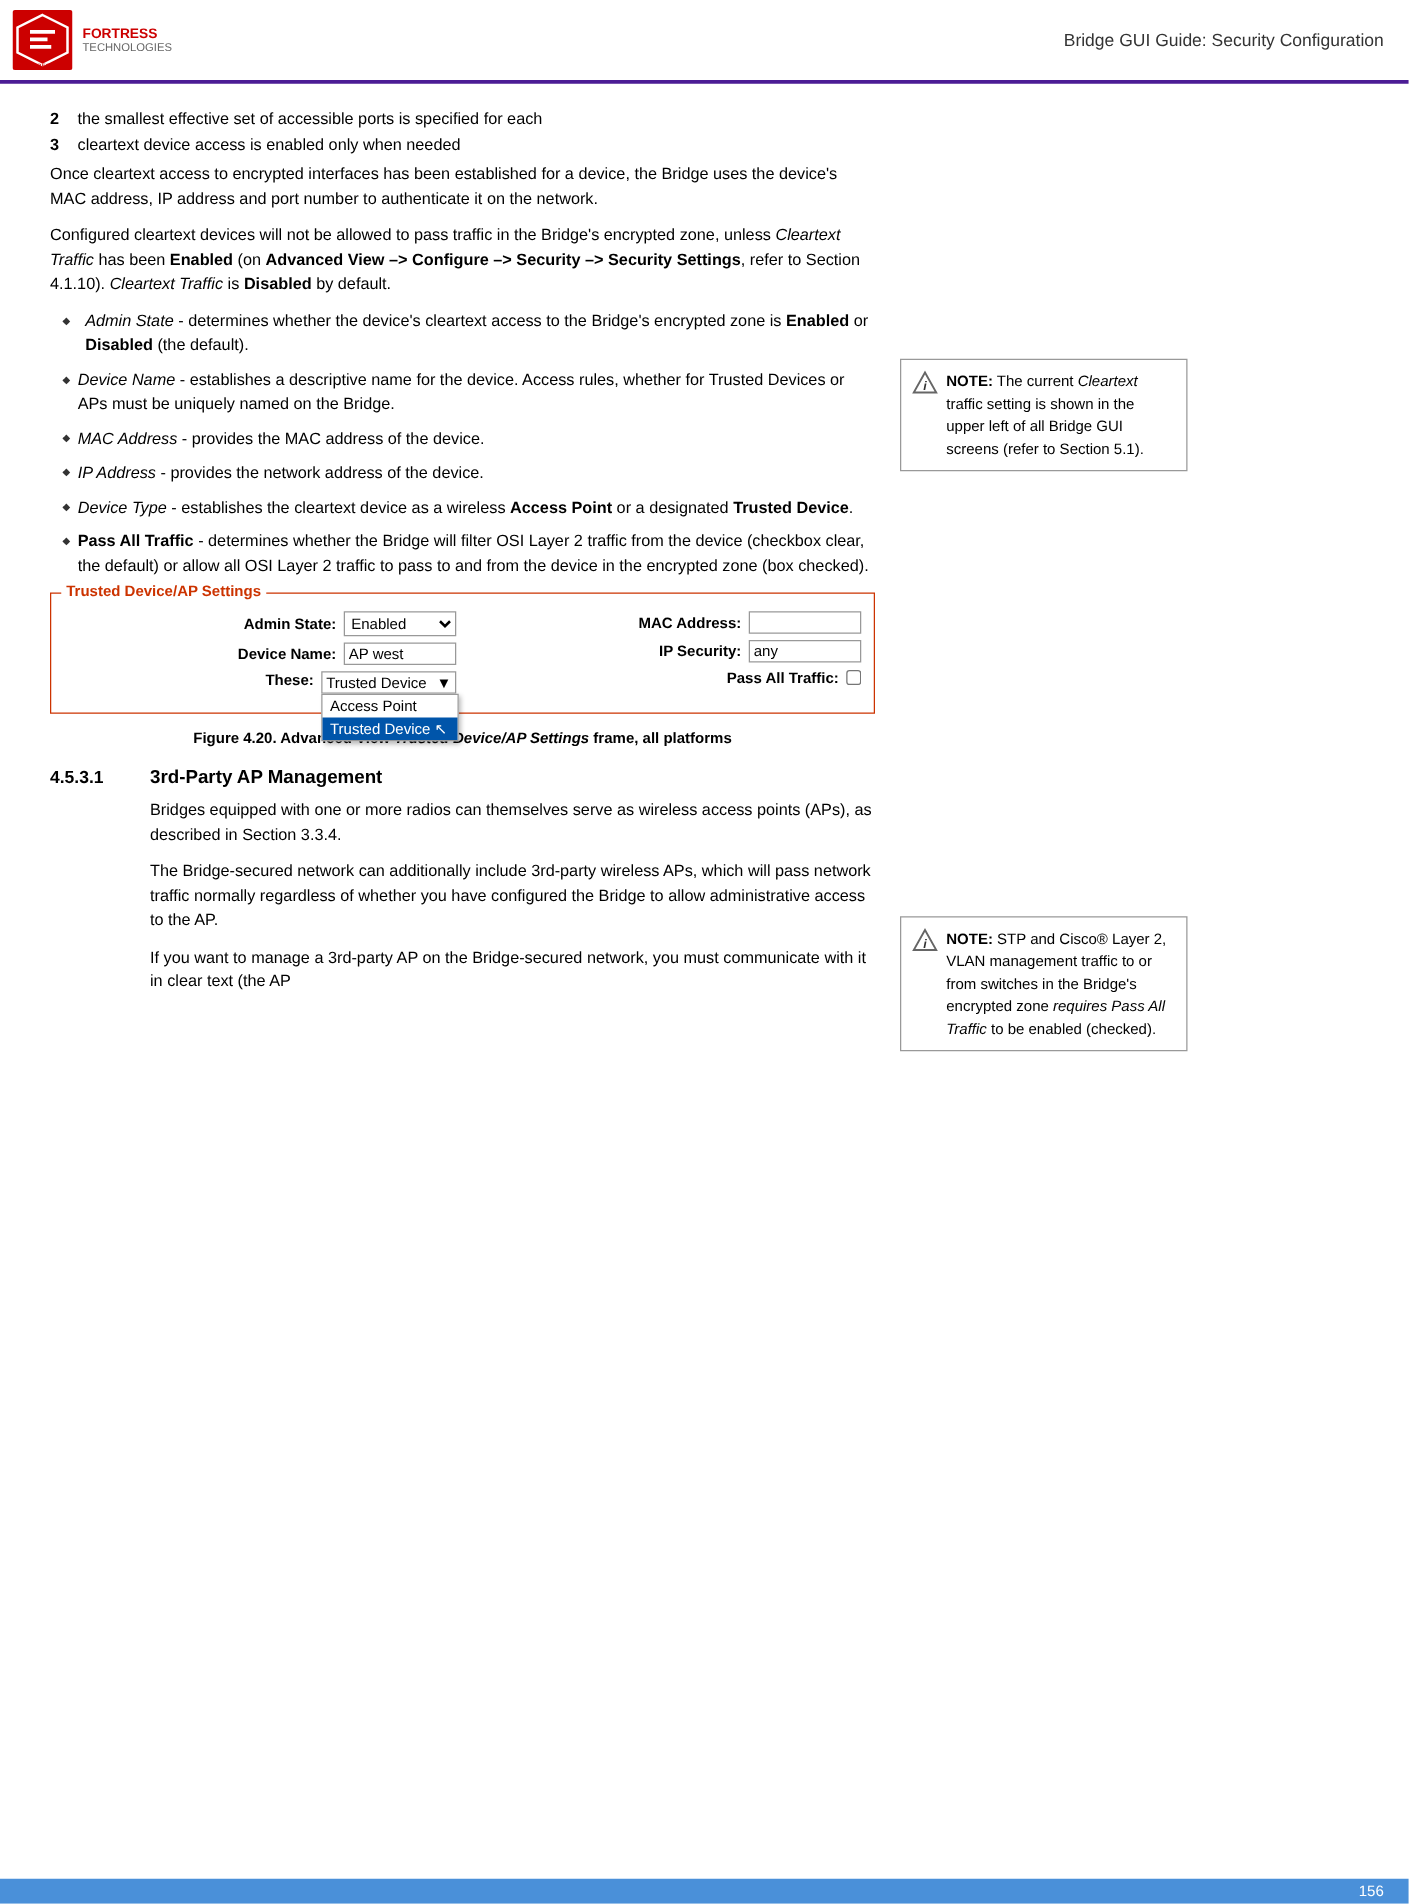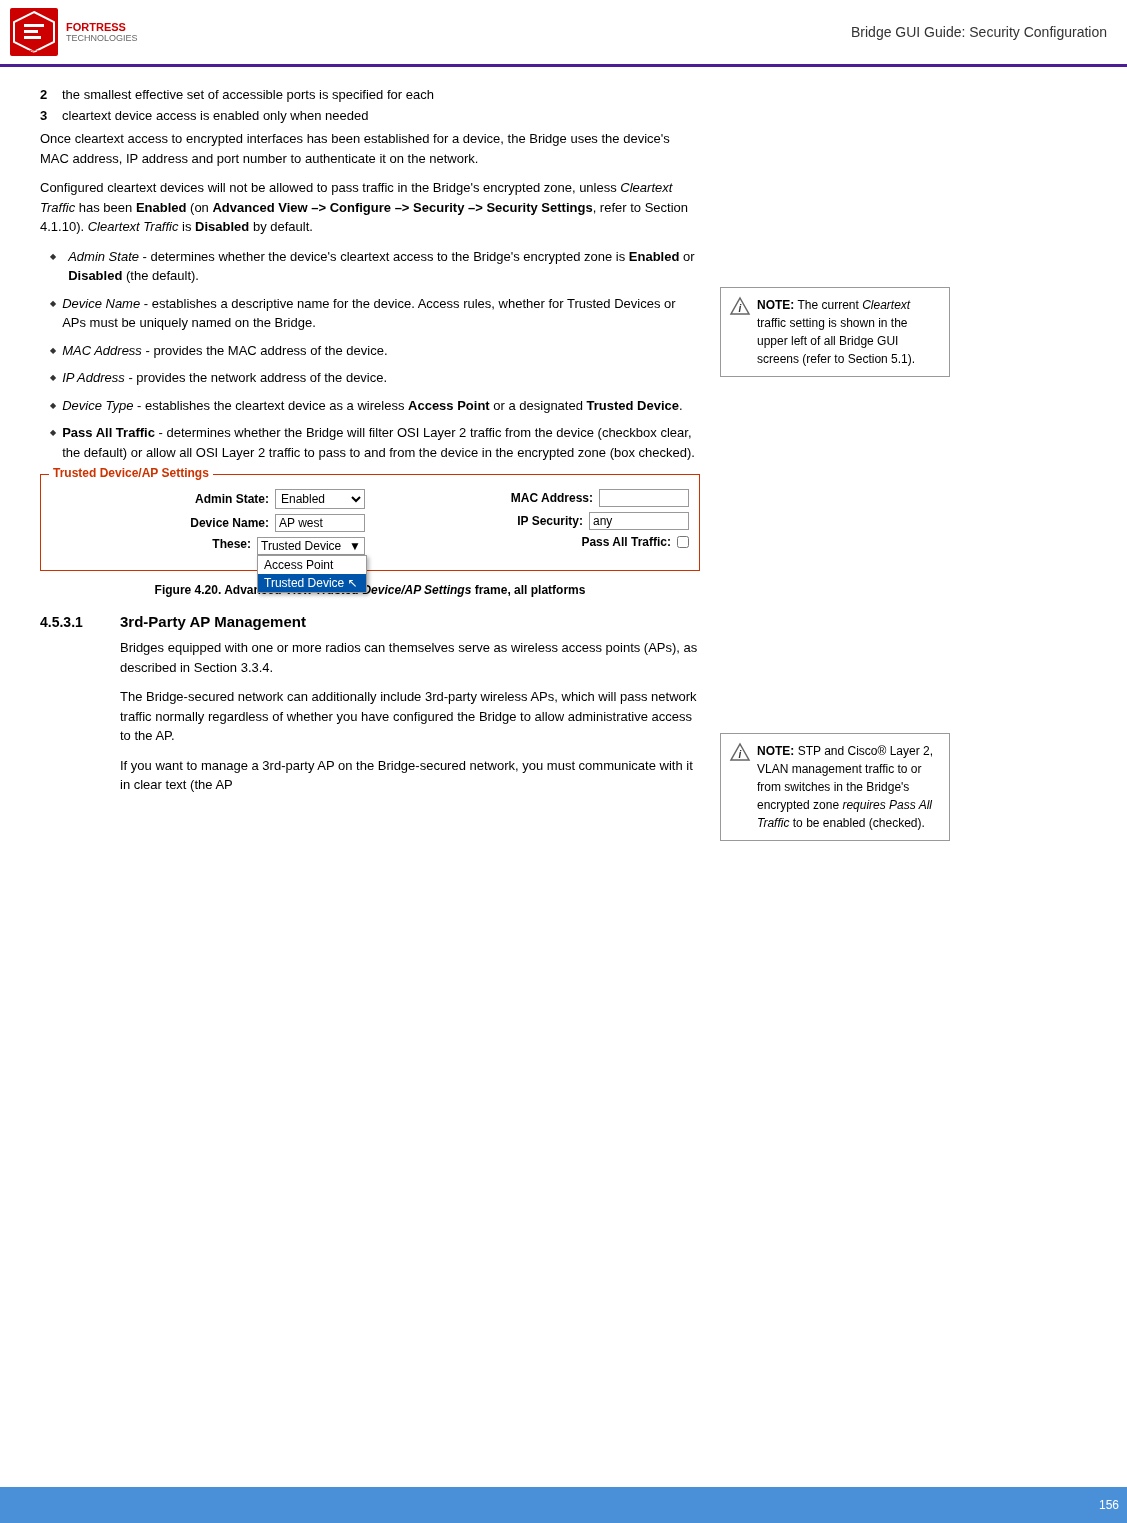--- a/index.html
+++ b/index.html
@@ -216,26 +216,26 @@
     .section-body {
       margin-left: 80px;
     }
 
     
     .footer {
       position: absolute;
       bottom: 0;
       left: 0;
       right: 0;
-      height: 36px;
+      height: 20px;
       background: #4a90d9;
       display: flex;
       align-items: center;
       justify-content: flex-end;
-      padding-right: 8px;
+      padding-right: 20px;
     }
     .footer-page {
       color: #fff;
       font-size: 12px;
     }
 
     
     .bold { font-weight: bold; }
     .italic { font-style: italic; }
   </style>
@@ -338,21 +338,21 @@
 
         <div>
 
           <div class="settings-row" style="margin-bottom:5px;">
             <span class="settings-label">MAC Address:</span>
             <input type="text" class="settings-input" value="" style="width: 90px;">
           </div>
 
           <div class="settings-row" style="margin-bottom:5px;">
             <span class="settings-label">IP Security:</span>
-            <input type="text" class="settings-input" value="any" style="width: 100px;">
+            <input type="text" class="settings-input" value="any" style="width: 90px;">
           </div>
 
           <div class="settings-row" style="margin-bottom:5px;align-items:center;">
             <span class="settings-label">Pass All Traffic:</span>
             <input type="checkbox" class="checkbox-input" style="">
           </div>
         </div>
       </div>
     </div>
 

